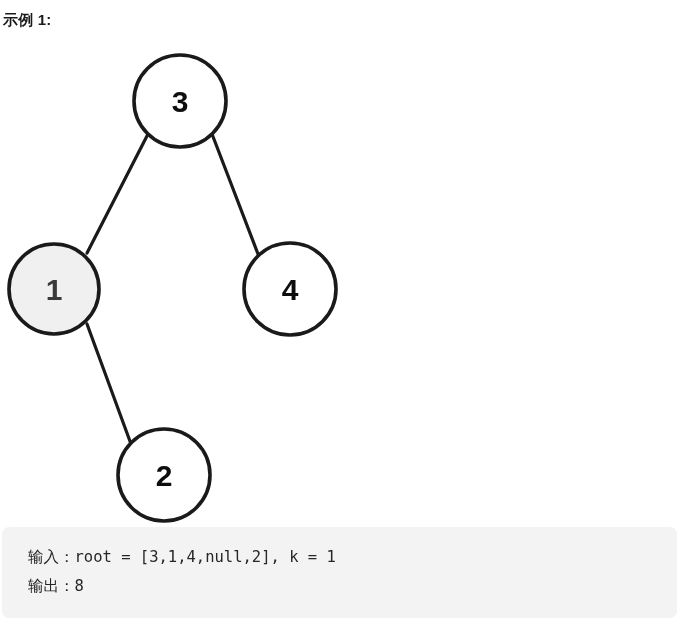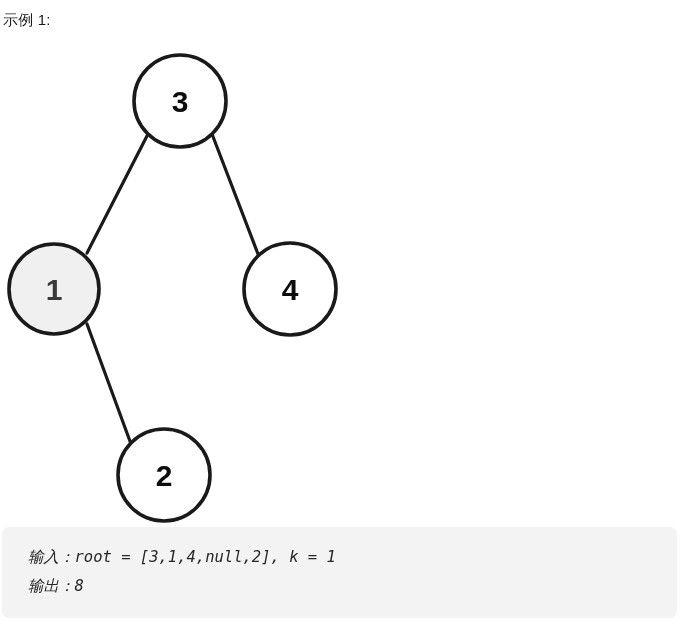--- a/index.html
+++ b/index.html
@@ -14,21 +14,21 @@
     font-family: "Liberation Sans", "DejaVu Sans", sans-serif;
     color: #262626;
     overflow: hidden;
   }
 
   #example-title {
     position: absolute;
     left: 3px;
     top: 9px;
     font-size: 15px;
-    font-weight: normal;
+    font-weight: bold;
     line-height: 22px;
     letter-spacing: 0.2px;
     color: #1a1a1a;
     white-space: nowrap;
   }
 
   #tree-figure {
     position: absolute;
     left: 0px;
     top: 40px;
@@ -39,21 +39,20 @@
   #code-block {
     position: absolute;
     left: 2px;
     top: 527px;
     width: 675px;
     height: 91px;
     background: #f3f3f4;
     border-radius: 7px;
     box-sizing: border-box;
     padding: 16px 0 0 26px;
-    font-style: italic;
   }
 
   .code-line {
     font-family: "DejaVu Sans Mono", "Liberation Mono", monospace;
     font-size: 15.5px;
     line-height: 29px;
     color: #262626;
     white-space: pre;
   }
 </style>

